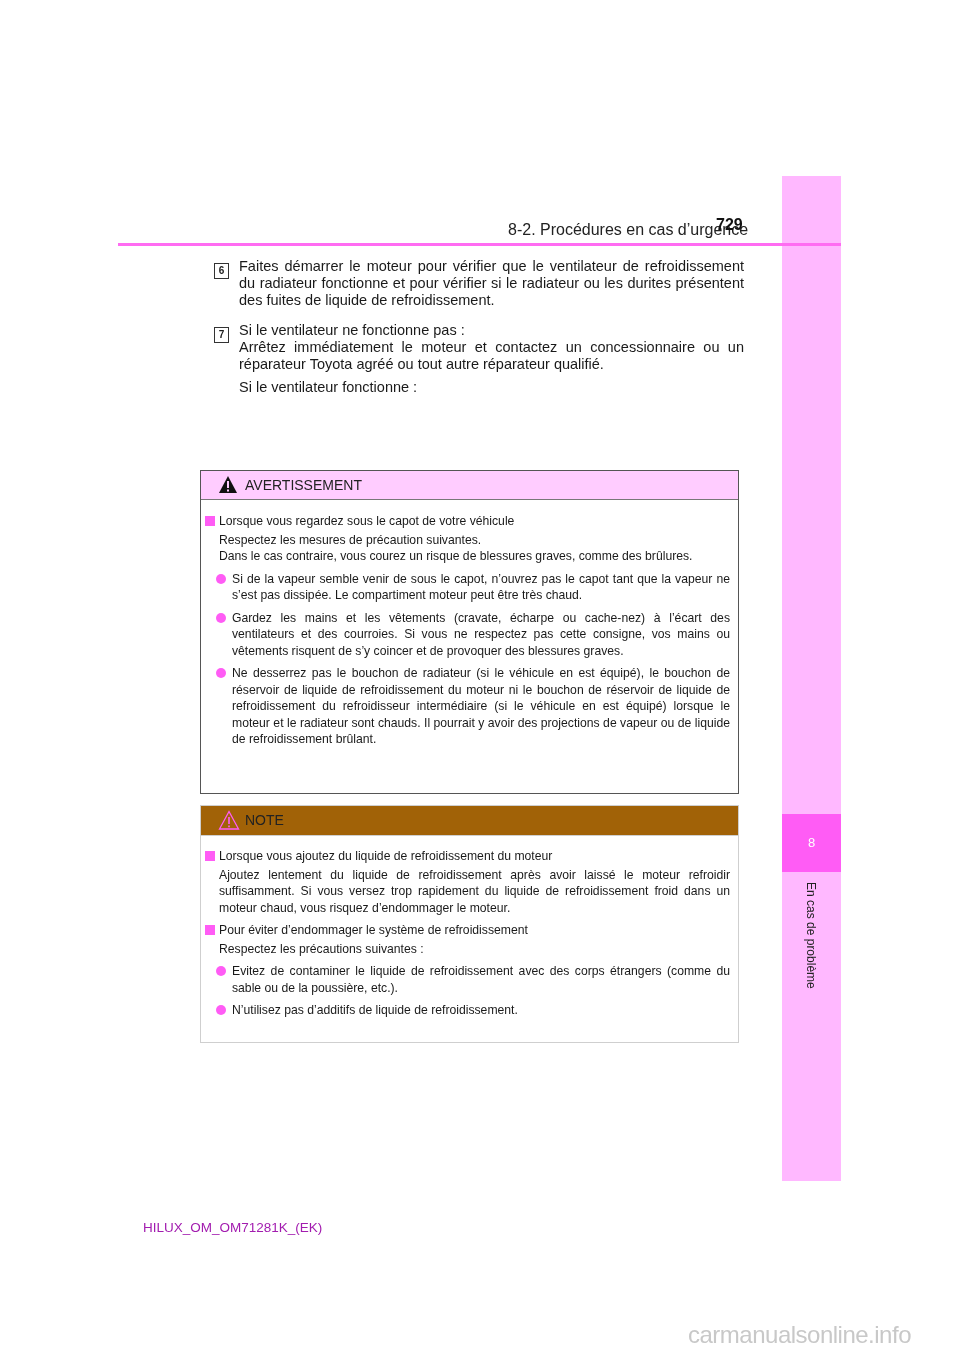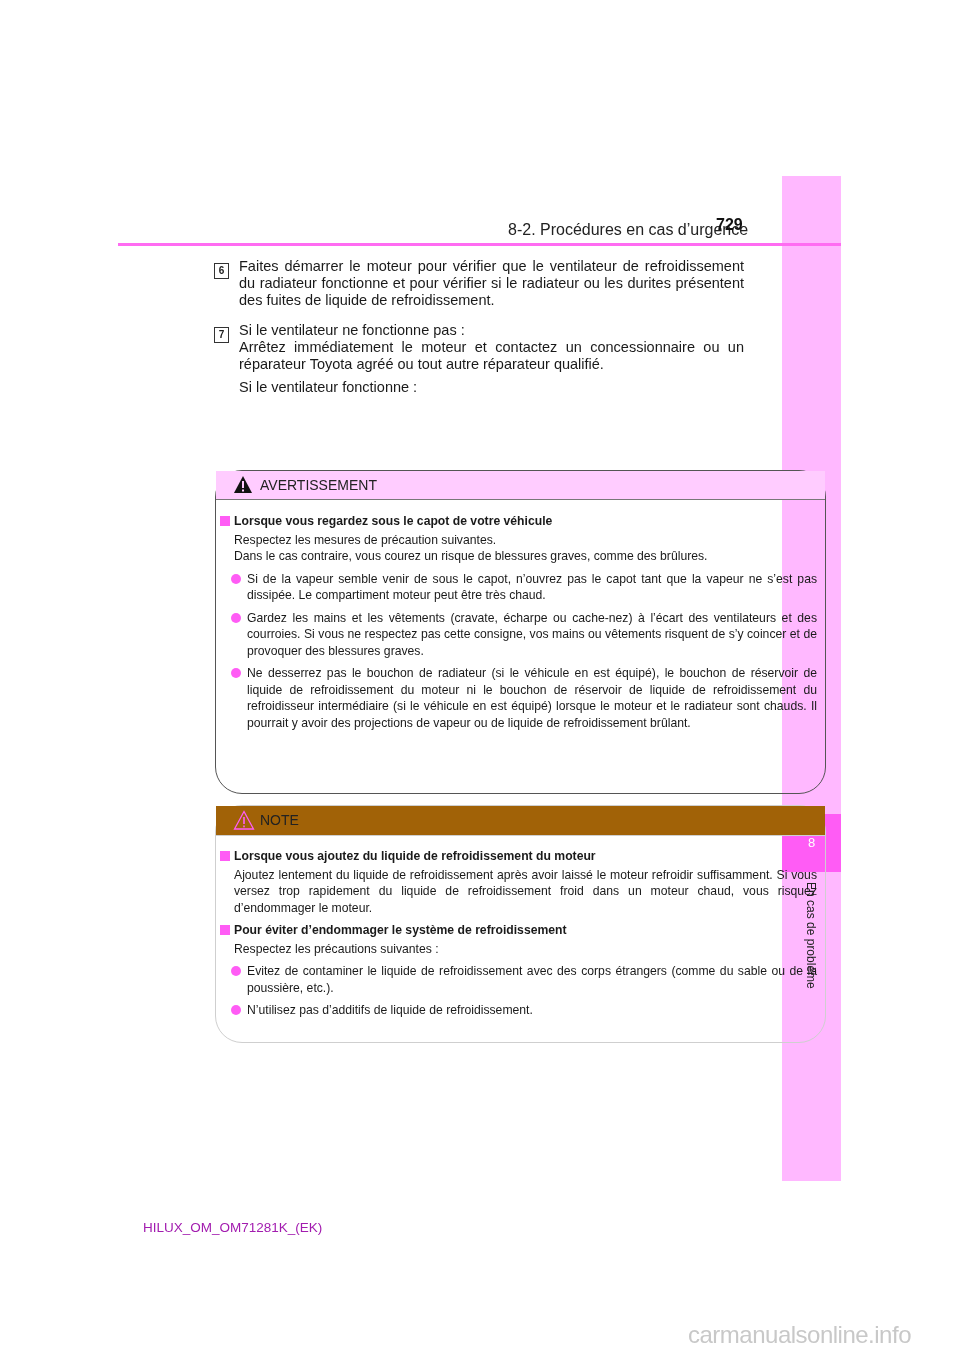--- a/index.html
+++ b/index.html
@@ -10,29 +10,29 @@
     .side-tab { position:absolute; left:782px; top:176px; width:59px; height:1005px; background:#ffb8ff; }
     .side-tab-num { position:absolute; left:782px; top:814px; width:59px; height:58px; background:#ff5cf5; color:#ffffff; font-size:13px; text-align:center; line-height:58px; }
     .side-tab-label { position:absolute; left:782px; top:882px; width:59px; height:150px; }
     .side-tab-label span { position:absolute; left:22px; top:0; writing-mode:vertical-rl; font-size:12px; color:#222; white-space:nowrap; }
     .header-line { position:absolute; left:118px; top:243px; width:723px; height:3px; background:#ff6cf2; }
     .header-section { position:absolute; left:508px; top:221px; font-size:16px; color:#222; }
     .header-page { position:absolute; left:716px; top:216px; font-size:16px; font-weight:bold; color:#111; }
     .step { position:absolute; left:239px; width:505px; font-size:14.5px; line-height:17px; text-align:justify; color:#1a1a1a; }
     .step p { margin:0; }
     .step-num { position:absolute; left:214px; width:13px; height:14px; border:1px solid #333; font-size:10px; font-weight:bold; text-align:center; line-height:14px; }
-    .box { position:absolute; left:215px; width:611px; box-sizing:border-box;border-radius:27px; }
+    .box { position:absolute; left:200px; width:539px; box-sizing:border-box; }
     .warn-box { top:470px; height:324px; border:1.5px solid #555; }
     .warn-head { height:28px; background:#ffccff; border-bottom:1.5px solid #777; position:relative; }
     .note-box { top:805px; height:238px; border:1px solid #cfcfcf; }
     .note-head { height:29px; background:#a16207; border-bottom:1px solid #cfcfcf; position:relative; }
     .box-title { position:absolute; left:44px; top:6px; font-size:14px; color:#222; }
     .box-icon { position:absolute; left:17px; top:4px; }
     .box-body { position:absolute; left:0; right:0; font-size:12.2px; line-height:16.5px; color:#1a1a1a; }
-    .sec-head { position:relative; padding-left:18px; font-weight:bold; margin-left:0; }
+    .sec-head { position:relative; padding-left:18px; font-weight:normal; margin-left:0; }
     .sec-head .sq { position:absolute; left:4px; top:3px; width:10px; height:10px; background:#ff5cf5; }
     .para { padding-left:18px; padding-right:8px; margin-top:2px; }
     .bullet { position:relative; padding-left:18px; margin-left:13px; padding-right:8px; margin-top:6px; text-align:justify; }
     .bullet .dot { position:absolute; left:2px; top:3px; width:10px; height:10px; border-radius:50%; background:#ff5cf5; }
     .footer { position:absolute; left:143px; top:1220px; font-size:13.5px; color:#a21caf; }
     .watermark { position:absolute; left:688px; top:1321px; font-size:24px; color:#c8c8c8; letter-spacing:-0.5px; }
   </style>
 </head>
 <body>
 

